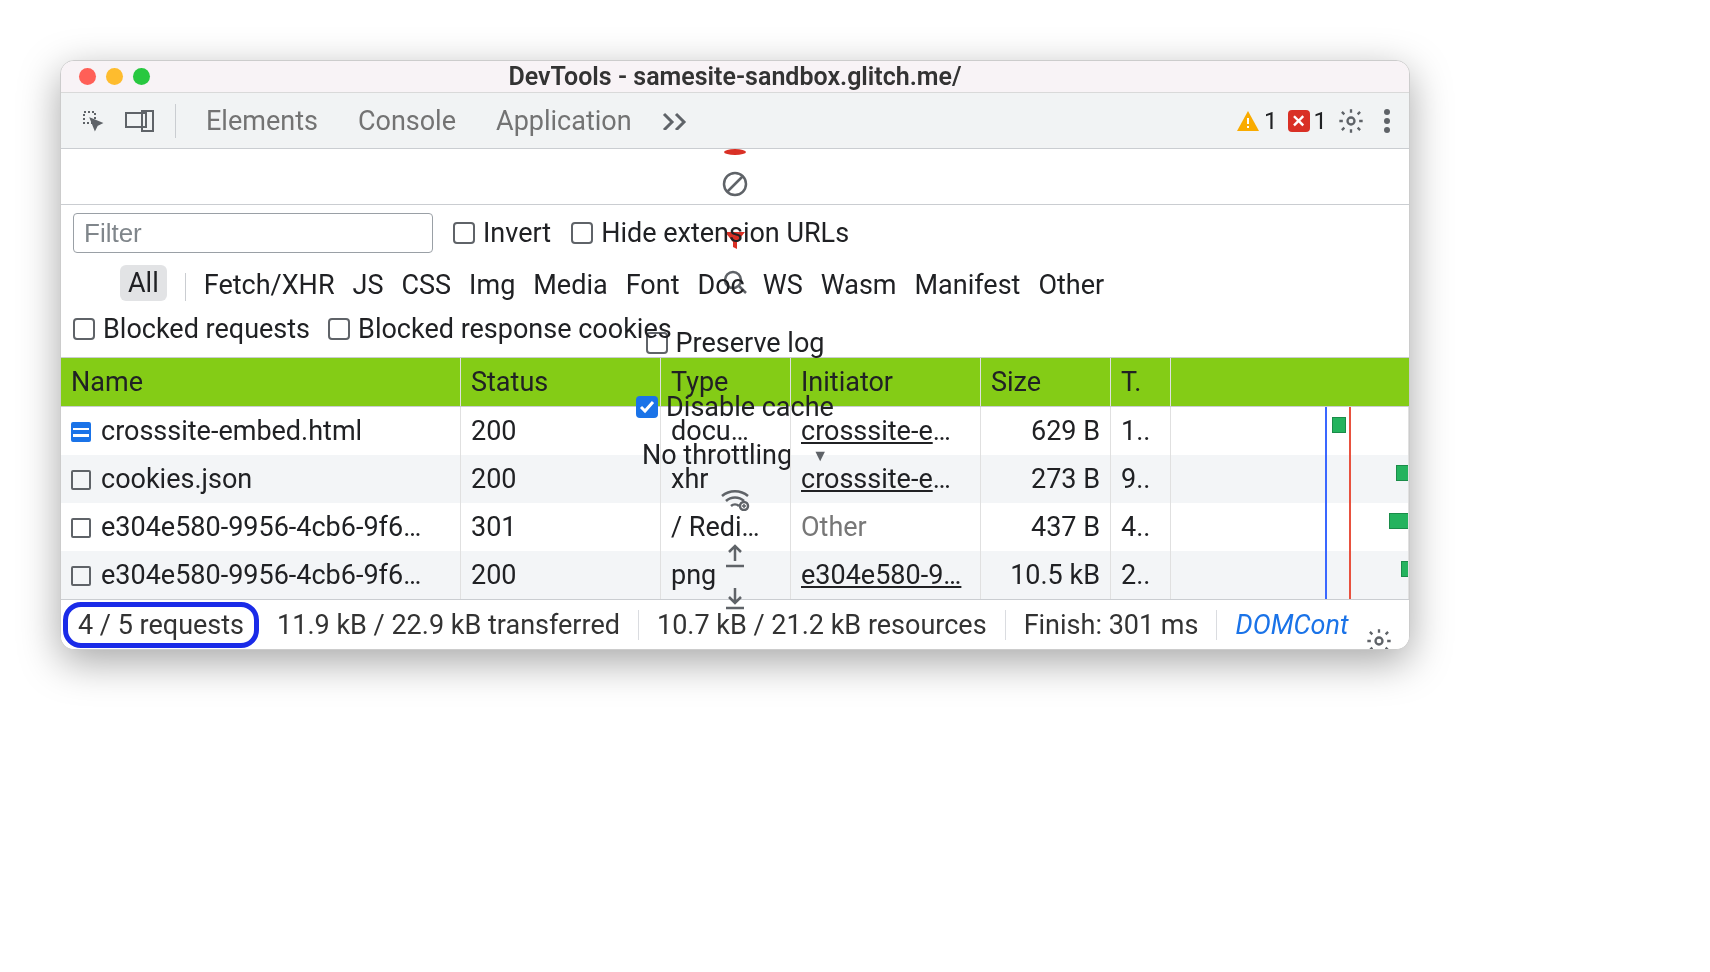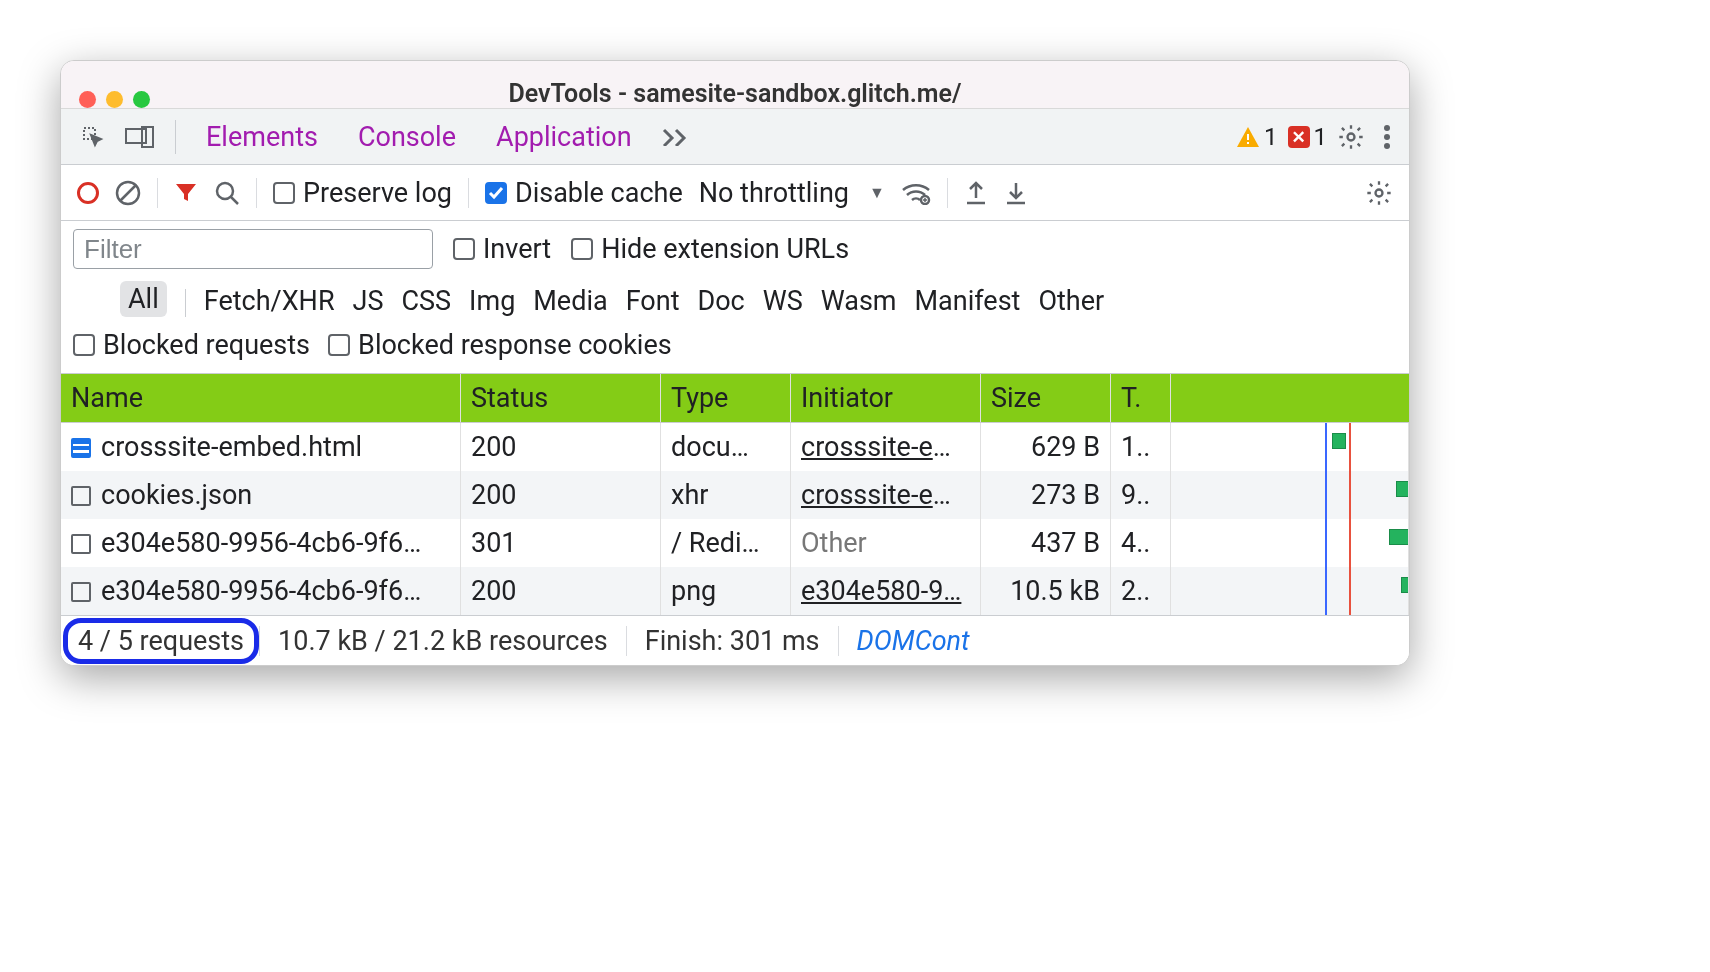--- a/index.html
+++ b/index.html
@@ -13,23 +13,23 @@
   .window {
     width: 1350px;
     border-radius: 14px;
     overflow: hidden;
     box-shadow: 0 12px 40px rgba(0,0,0,0.35);
     border: 1px solid #ccc;
     background: #fff;
   }
   .titlebar {
     background: #f8f3f6;
-    height: 48px;
+    height: 32px;
     display: flex;
-    align-items: flex-end;
+    align-items: center;
     padding: 0 18px;
     border-bottom: 1px solid #d9d9d9;
     position: relative;
   }
   .traffic { display: flex; gap: 10px; }
   .traffic span { width: 17px; height: 17px; border-radius: 50%; display: inline-block; }
   .tl-red { background:#ff5f57; }
   .tl-yellow { background:#febc2e; }
   .tl-green { background:#28c840; }
   .title {
@@ -42,34 +42,35 @@
   }
   .tabbar {
     display:flex; align-items:center; gap: 0;
     height: 56px;
     background: #f1f3f4;
     border-bottom: 1px solid #cacdd1;
     padding: 0 10px;
   }
   .tabbar .ico { padding: 0 10px; display:flex; align-items:center; justify-content:center; color:#5f6368; }
   .divider { width:1px; height:34px; background:#cacdd1; margin:0 10px; }
-  .tab { padding: 0 20px; height: 100%; display:flex; align-items:center; cursor:pointer; color:#a21caf; white-space: nowrap; }
+  .tab { padding: 0 20px; height: 100%; display:flex; align-items:center; cursor:pointer; color:#737373; white-space: nowrap; }
   .tab.active { color:#1a73e8; border-bottom: 3px solid #1a73e8; }
   .tab.active .warn-tri { margin-right: 4px;}
   .rightbadges { margin-left:auto; display:flex; align-items:center; gap:10px; }
   .badge { display:flex; align-items:center; gap:4px; font-size:24px;}
   .warn-tri { display:inline-flex; }
   .err-sq { width:22px; height:22px; background:#d93025; border-radius:4px; display:inline-flex; align-items:center; justify-content:center; color:#fff; font-weight:bold; font-size:17px; }
   .gear { display:flex; align-items:center; }
   .dots { display:flex; align-items:center; justify-content:center; padding:0 8px; }
   .toolbar {
     display:flex; align-items:center; gap:16px;
     height:56px; padding:0 16px;
     border-bottom:1px solid #cacdd1;
     background:#fff;
+    flex-direction:column;
   }
   .record { width:22px; height:22px; border-radius:50%; border:3px solid #d93025; }
   .clear-ico { color:#5f6368; }
   .funnel { color:#d93025; }
   .upload-ico, .download-ico { color:#5f6368; }
   .tooldiv { width:1px; height:30px; background:#dadce0; }
   .cb-wrap { display:flex; align-items:center; gap:8px; }
   .cb {
     width:22px; height:22px; border:2px solid #5f6368; border-radius:4px;
     display:inline-flex; align-items:center; justify-content:center; background:#fff;
@@ -369,20 +370,21 @@
       <span class="wf-v1"></span>
             <span class="wf-v2"></span>
       <span class="bar" style="left:97%;width:8%;"></span>
     </div>
         </div>
       </div>
   </div>
 
   <div class="statusbar">
     <div class="status-item highlight-box">4 / 5 requests</div>
+    <div class="status-item">11.9 kB / 22.9 kB transferred</div>
     <span class="status-sep"></span>
     <div class="status-item">10.7 kB / 21.2 kB resources</div>
     <span class="status-sep"></span>
     <div class="status-item">Finish: 301 ms</div>
     <span class="status-sep"></span>
     <div class="status-item domlink">DOMCont</div>
   </div>
 </div>
 
 </body></html>

